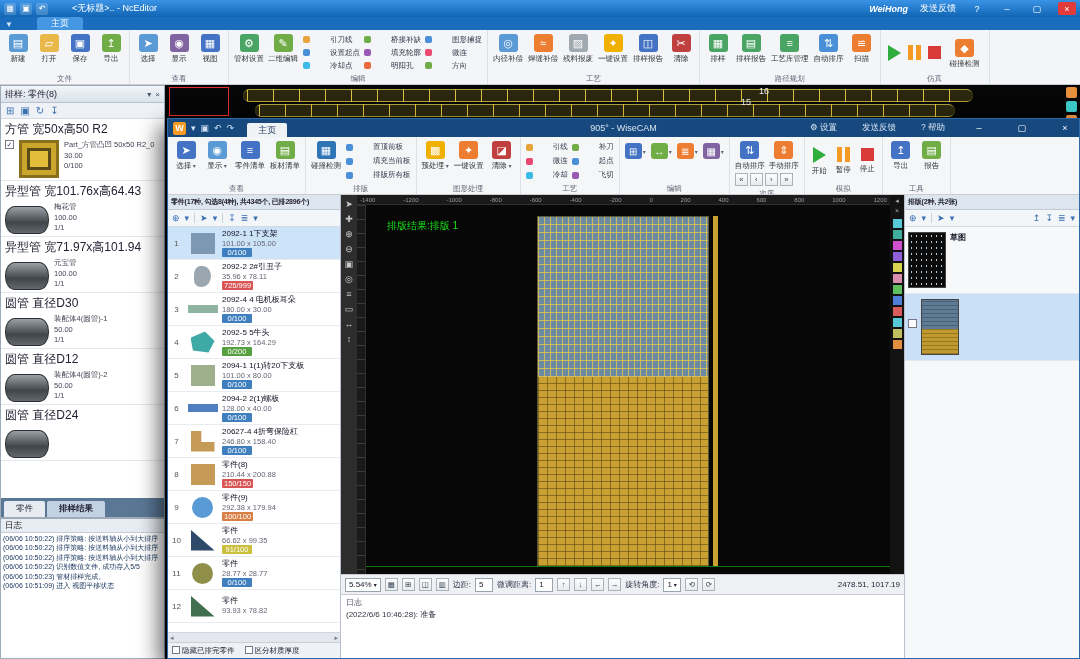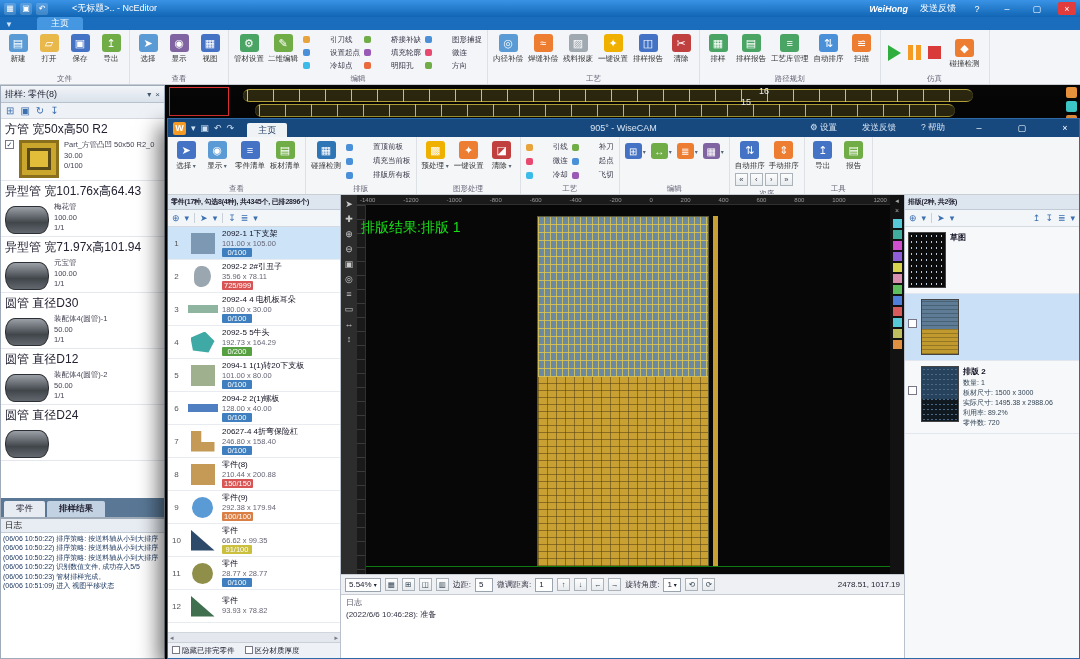--- a/index.html
+++ b/index.html
@@ -104,21 +104,21 @@
 
 .wc-center{flex:1;display:flex;flex-direction:column;min-width:0}
 .wc-canvas{flex:1;background:#070707;position:relative;overflow:hidden}
 .toolcol{position:absolute;left:0;top:0;bottom:0;width:16px;background:#2d2d2d;display:flex;flex-direction:column;align-items:center;gap:5px;padding-top:4px;color:#c9c9c9;font-size:9px;z-index:3}
 .ruler-h{position:absolute;left:16px;right:14px;top:0;height:10px;background:#1a1a1a;border-bottom:1px solid #303030;display:flex;justify-content:space-between;font-size:6px;color:#9a9a9a;padding:0 3px;align-items:center;z-index:2}
 .ruler-v{position:absolute;left:16px;top:10px;bottom:0;width:9px;background:#1a1a1a;border-right:1px solid #303030;z-index:2;background-image:repeating-linear-gradient(180deg,#3a3a3a 0 1px,transparent 1px 14px)}
 .sheet{position:absolute;left:196px;top:21px;width:172px;height:350px;border:1px solid #5a5a3a}
 .sheet-top{height:160px;background-color:#6b89a1;background-image:repeating-linear-gradient(0deg,rgba(228,200,74,.8) 0 1px,transparent 1px 8px),repeating-linear-gradient(90deg,rgba(228,200,74,.8) 0 1px,transparent 1px 6px)}
 .sheet-bot{height:189px;background-color:#c9a133;background-image:repeating-linear-gradient(0deg,rgba(85,65,18,.55) 0 1px,transparent 1px 7px),repeating-linear-gradient(90deg,rgba(85,65,18,.55) 0 1px,transparent 1px 9px)}
 .sheet-side{position:absolute;left:372px;top:21px;width:5px;height:350px;background:#c9a133}
-.result-label{position:absolute;left:20px;top:24px;color:#18e018;font-size:14px;z-index:2}
+.result-label{position:absolute;left:46px;top:24px;color:#18e018;font-size:10px;z-index:2}
 .axis-x{position:absolute;left:16px;right:14px;top:371px;height:1px;background:#0f7a0f}
 .swcol{position:absolute;right:0;top:0;bottom:0;width:14px;background:#121212;display:flex;flex-direction:column;align-items:center;gap:2px;padding-top:2px;z-index:3}
 .swx{color:#aaa;font-size:7px;line-height:8px}
 .swlist{display:flex;flex-direction:column;gap:2px;margin-top:2px}
 .sw{width:9px;height:9px;display:block}
 
 .wc-status{height:20px;background:#eef0f3;border-top:1px solid #c8cdd3;display:flex;align-items:center;gap:4px;padding:0 4px;font-size:8px;color:#223;flex:none;white-space:nowrap}
 .sval{background:#fff;border:1px solid #9aa4ae;padding:0 3px;min-width:18px;height:14px;display:inline-flex;align-items:center;gap:2px;font-size:8px}
 .slab{color:#334}
 .coords{margin-left:auto;color:#223}
@@ -609,20 +609,40 @@
           </div>
           </div>
         <div class="navrow">
           <span class="sbtn">«</span>
           <span class="sbtn">‹</span>
           <span class="sbtn">›</span>
           <span class="sbtn">»</span>
         </div>
       </div>
       <div class="rlabel">次序</div>
+    </div>
+    <div class="rgroup">
+      <div class="rbody">
+        <div class="simbtn">
+            <span class="tri"></span>
+            <span>开始</span>
+          </div>
+        <div class="simbtn">
+            <span class="pbars">
+              <i></i>
+              <i></i>
+            </span>
+            <span>暂停</span>
+          </div>
+        <div class="simbtn">
+            <span class="stopsq"></span>
+            <span>停止</span>
+          </div>
+      </div>
+      <div class="rlabel">模拟</div>
     </div>
     <div class="rgroup">
       <div class="rbody">
 
       <div class="rbig">
           <span class="ic" style="background: rgb(68, 114, 196);">↥</span>
           <span class="rcap">导出</span>
         </div>
           <div class="rbig">
           <span class="ic" style="background: rgb(112, 173, 71);">▤</span>
@@ -902,28 +922,16 @@
           <span class="ws-thumb" data-tn="sketch"></span>
           <div class="ws-info">
             <div class="ws-name">草图</div>
 
           </div>
         </div>
           <div class="ws-row" data-sel="true">
           <span class="cb ws-cb"> </span>
           <span class="ws-thumb" data-tn="s1"></span>
         </div>
-          <div class="ws-row" data-sel="">
-          <span class="cb ws-cb"> </span>
-          <span class="ws-thumb" data-tn="s2"></span>
-          <div class="ws-info">
-            <div class="ws-name">排版 2</div>
-            <div>数量: 1</div>
-            <div>板材尺寸: 1500 x 3000</div>
-            <div>实际尺寸: 1495.38 x 2988.06</div>
-            <div>利用率: 89.2%</div>
-            <div>零件数: 720</div>
-          </div>
-        </div>
         </div>
     </div>
   </div>
 </div>
 
 </body></html>

